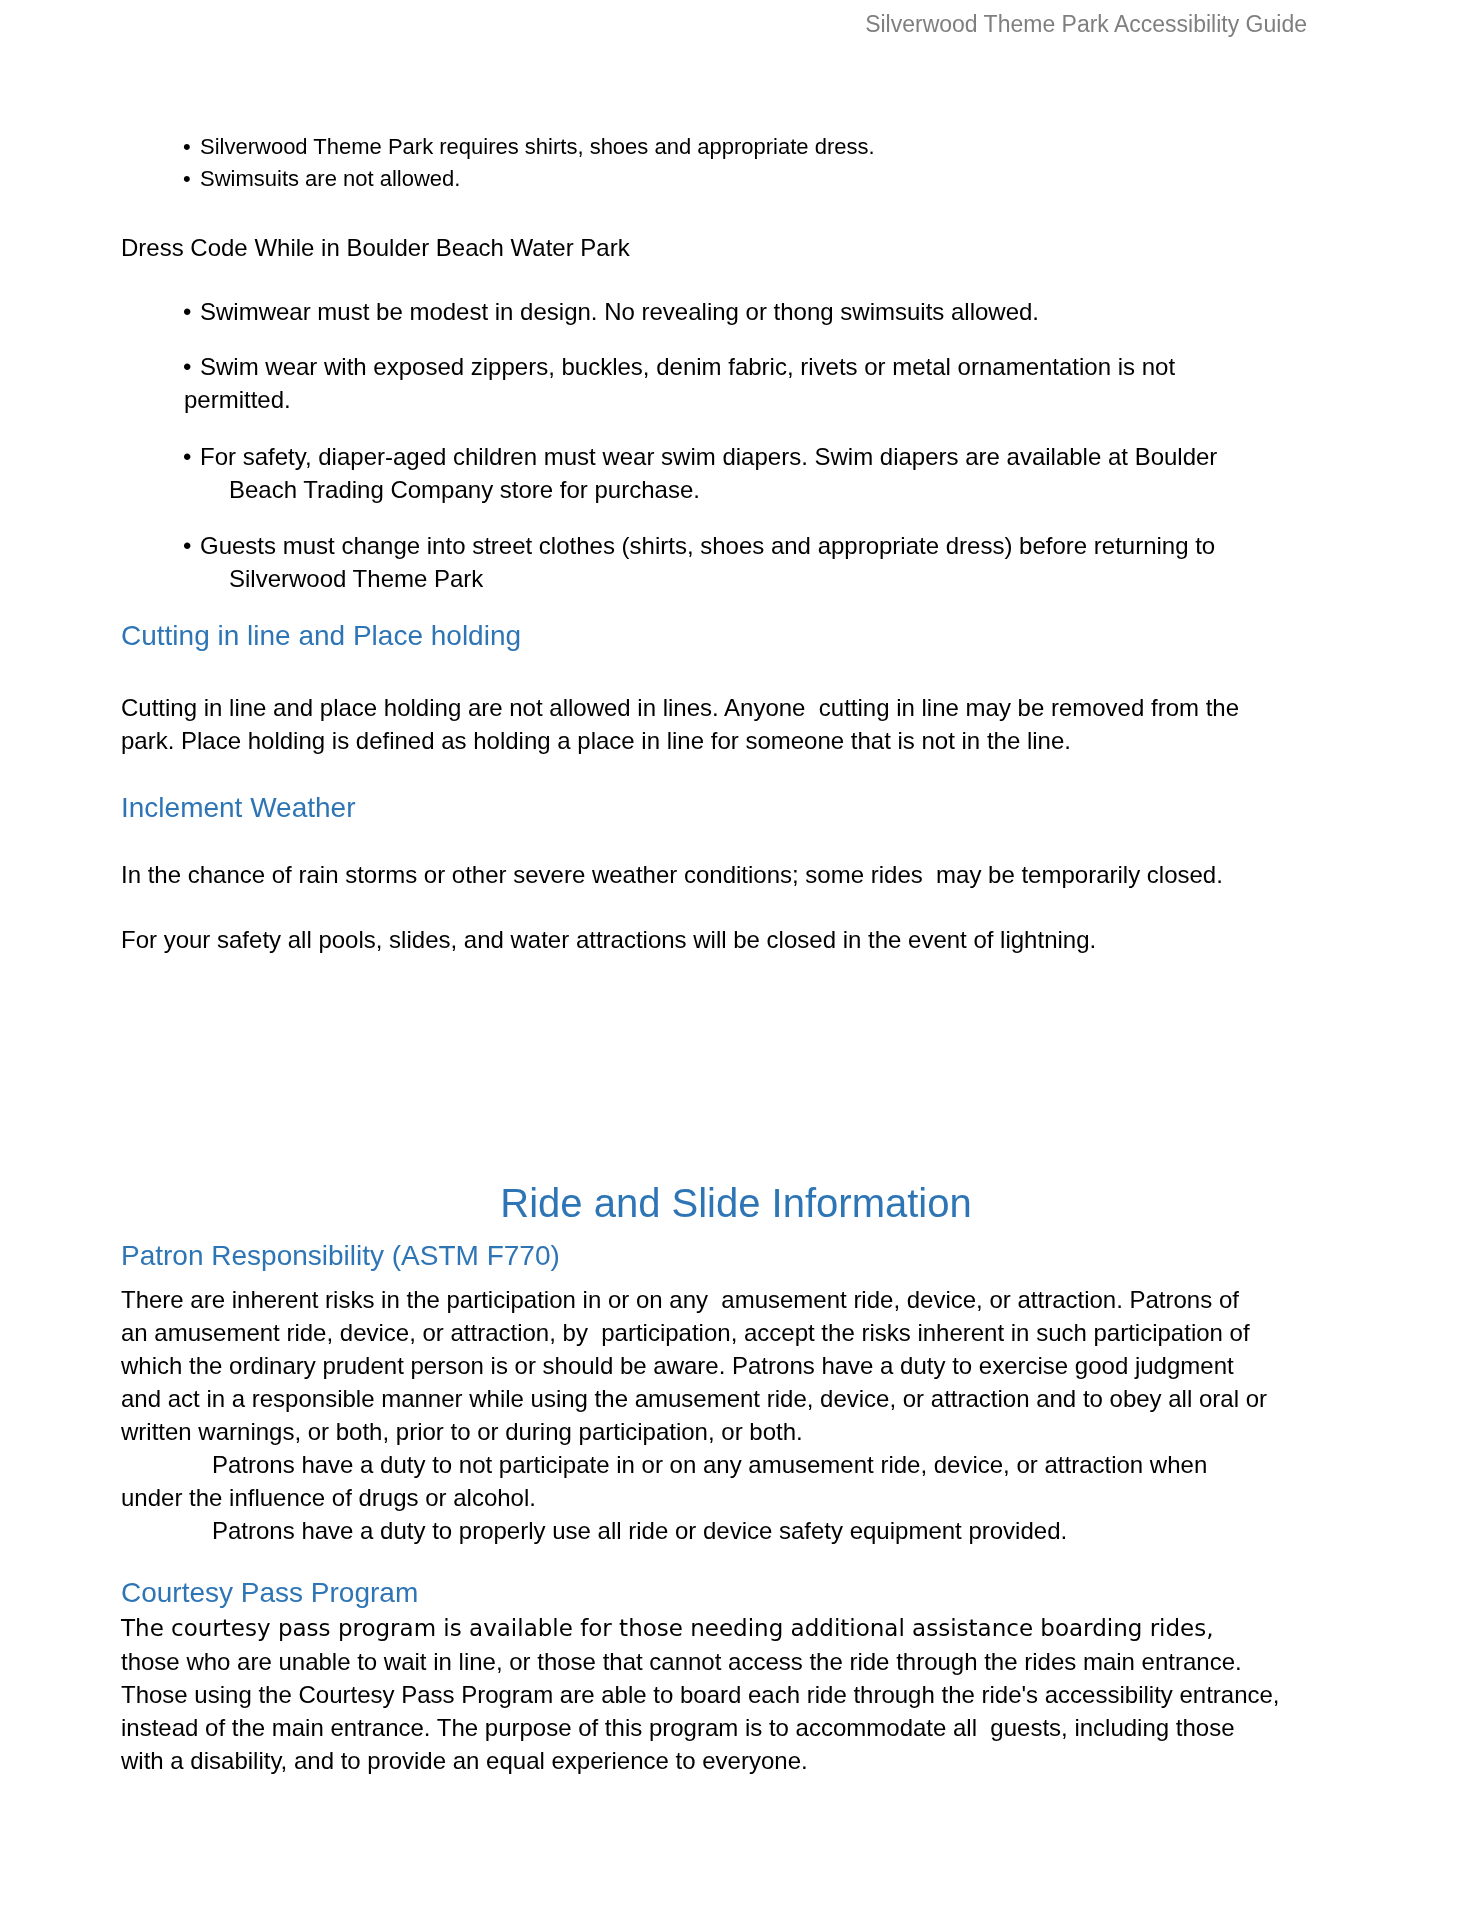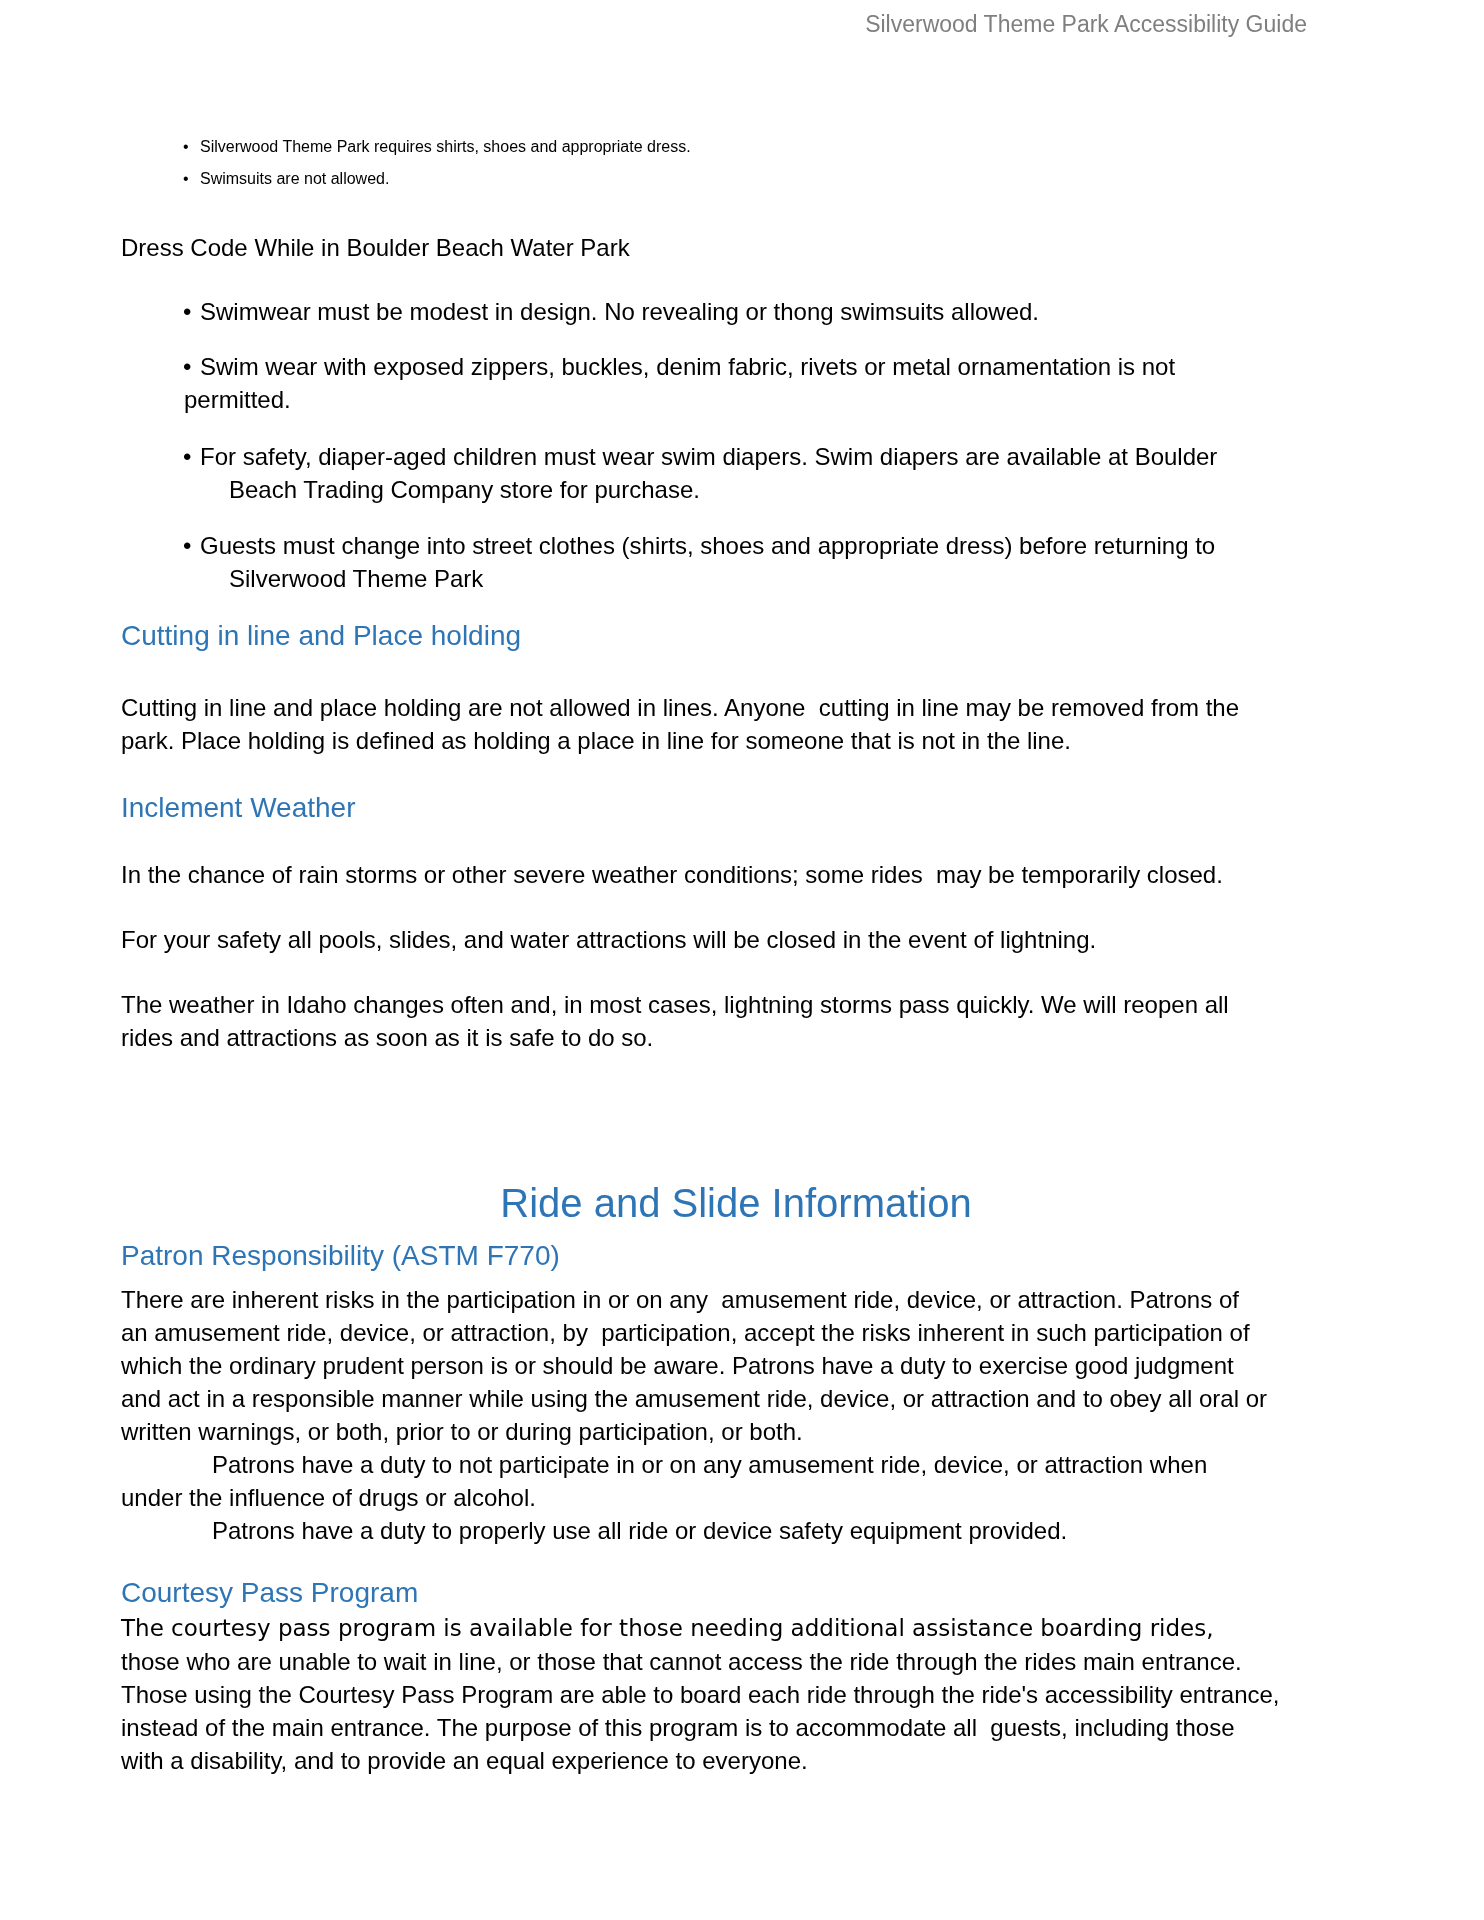--- a/index.html
+++ b/index.html
@@ -3,21 +3,21 @@
 <meta charset="utf-8">
 <style>
   * { margin:0; padding:0; box-sizing:border-box; }
   html,body { background:#ffffff; }
   .page {
     position:relative; width:1312px; height:1920px; background:#ffffff;
     color:#000000; font-family:"Liberation Sans", sans-serif; overflow:hidden;
   }
   .abs { position:absolute; left:121px; }
   .line { font-size:24px; line-height:33px; white-space:pre; }
-  .intro-line { font-size:16px; line-height:32px; white-space:pre; }
+  .intro-line { font-size:22px; line-height:32px; white-space:pre; }
   .h1 {
     font-size:40px; line-height:44px; color:#2E75B6;
     width:1230px; text-align:center; white-space:pre;
   }
   .h2 { font-size:28px; line-height:34px; color:#2E75B6; white-space:pre; }
   .black-heading { font-size:24px; line-height:33px; color:#000; white-space:pre; }
   .bl { padding-left:62px; }
   .bm { display:inline-block; width:17px; }
   .cf { padding-left:63px; }   
   .ci { padding-left:108px; }  
@@ -64,24 +64,20 @@
 
   <div class="abs h2" style="top:619px">Cutting in line and Place holding</div>
   <div class="abs" style="top:691px">
     <div class="line">Cutting in line and place holding are not allowed in lines. Anyone  cutting in line may be removed from the</div>
     <div class="line">park. Place holding is defined as holding a place in line for someone that is not in the line.</div>
   </div>
 
   <div class="abs h2" style="top:791px">Inclement Weather</div>
   <div class="abs line" style="top:858px">In the chance of rain storms or other severe weather conditions; some rides  may be temporarily closed.</div>
   <div class="abs line" style="top:923px">For your safety all pools, slides, and water attractions will be closed in the event of lightning.</div>
-  <div class="abs" style="top:988px">
-    <div class="line">The weather in Idaho changes often and, in most cases, lightning storms pass quickly. We will reopen all</div>
-    <div class="line">rides and attractions as soon as it is safe to do so.</div>
-  </div>
 
   <div class="abs h1" style="top:1181px">Ride and Slide Information</div>
 
   <div class="abs h2" style="top:1239px">Patron Responsibility (ASTM F770)</div>
   <div class="abs" style="top:1283px">
     <div class="line">There are inherent risks in the participation in or on any  amusement ride, device, or attraction. Patrons of</div>
     <div class="line">an amusement ride, device, or attraction, by  participation, accept the risks inherent in such participation of</div>
     <div class="line">which the ordinary prudent person is or should be aware. Patrons have a duty to exercise good judgment</div>
     <div class="line">and act in a responsible manner while using the amusement ride, device, or attraction and to obey all oral or</div>
     <div class="line">written warnings, or both, prior to or during participation, or both.</div>

